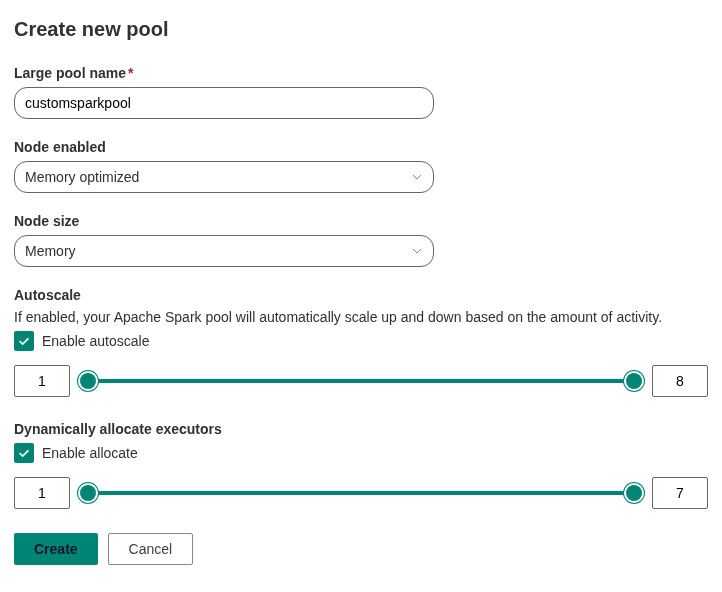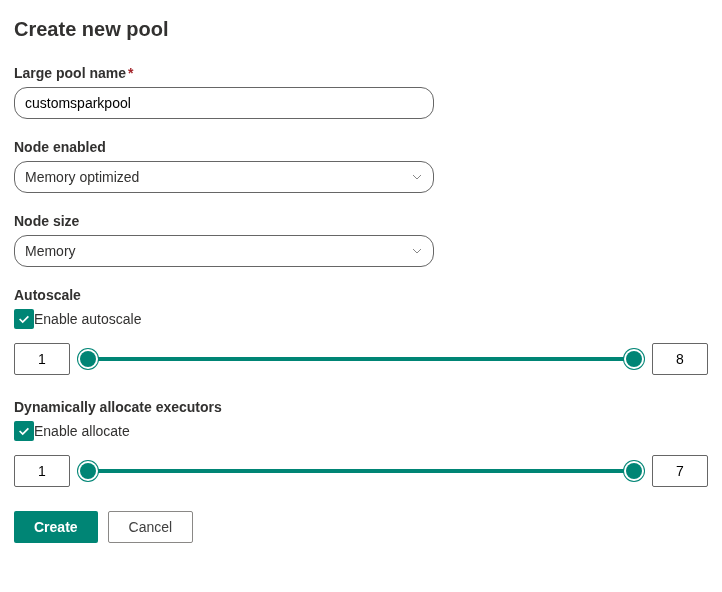--- a/index.html
+++ b/index.html
@@ -42,21 +42,21 @@
       display: flex; align-items: center; justify-content: center;
       color: #888;
     }
     .field-block { margin-bottom: 20px; }
     .help-text {
       font-size: 14px;
       color: #323130;
       margin-bottom: 6px;
     }
     .checkbox-row {
-      display: flex; align-items: center; gap: 0;
+      display: flex; align-items: center; gap: 8px;
       margin-bottom: 14px;
     }
     .checkbox {
       width: 20px; height: 20px;
       background: #008575;
       border-radius: 2px;
       display: flex; align-items: center; justify-content: center;
       cursor: pointer;
       flex-shrink: 0;
     }
@@ -102,21 +102,21 @@
       height: 32px;
       padding: 0 20px;
       border-radius: 2px;
       font-size: 14px;
       font-weight: 600;
       cursor: pointer;
       font-family: inherit;
     }
     .btn-primary {
       background: #008575;
-      color: #ffffff;
+      color: #0f172a;
       border: none;
     }
     .btn-secondary {
       background: #fff;
       color: #404040;
       border: 1px solid #8a8886;
       font-weight: 400;
     }
   </style>
 </head>
@@ -150,20 +150,21 @@
     <span class="chevron">
       <svg viewBox="0 0 12 12" fill="none">
           <path d="M2 4 L6 8 L10 4" stroke="currentColor" stroke-width="1"></path>
         </svg>
     </span>
   </div>
 </div>
 
 <div>
   <label class="field-label">Autoscale</label>
+  <p class="help-text">If enabled, your Apache Spark pool will automatically scale up and down based on the amount of activity.</p>
   <div class="checkbox-row">
     <div class="checkbox">
       <svg viewBox="0 0 16 16">
           <path d="M3 8 L6.5 11.5 L13 5" stroke="#fff" stroke-width="2" fill="none"></path>
         </svg>
     </div>
     <span class="checkbox-label">Enable autoscale</span>
   </div>
   <div class="slider-row">
     <input class="num-box" type="text" value="1" style="">

